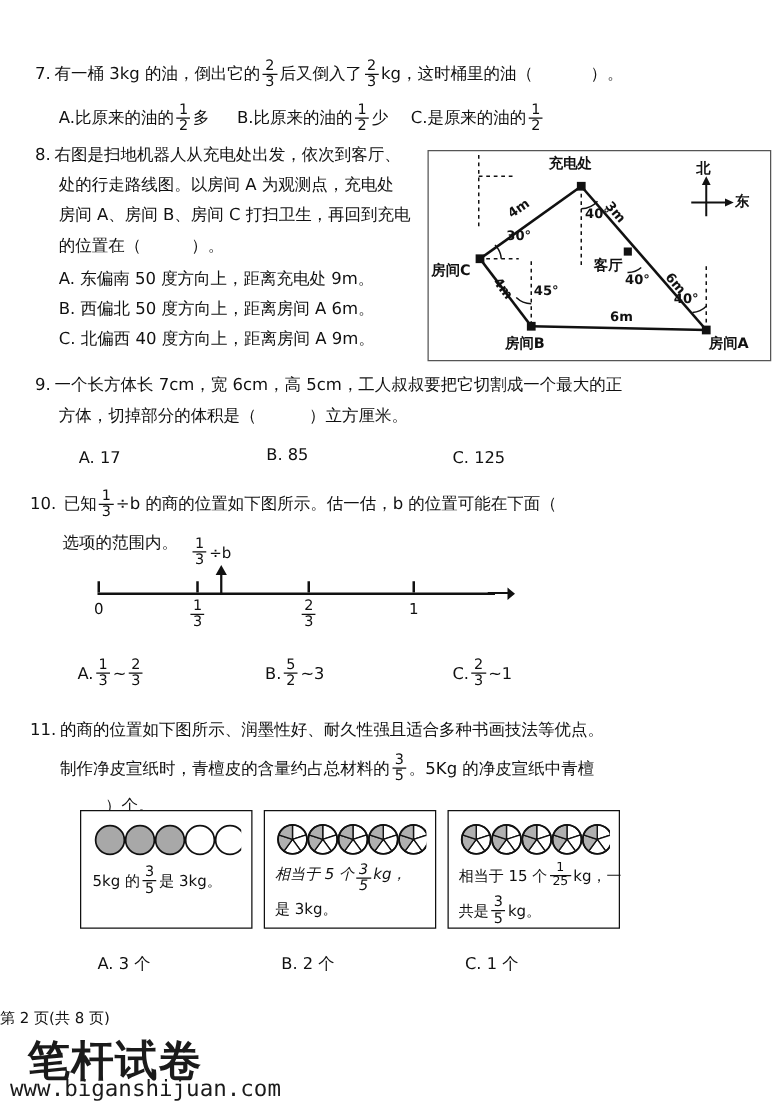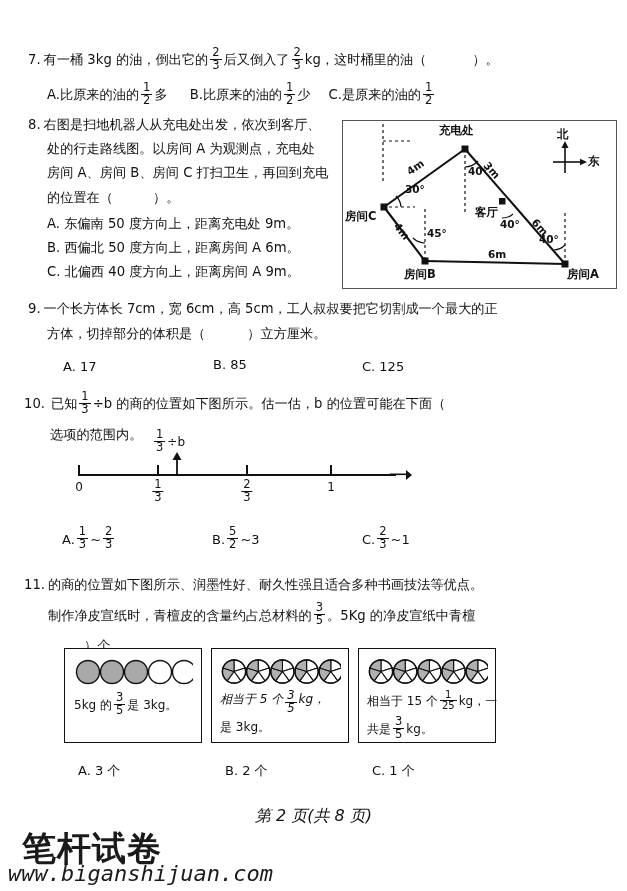--- a/index.html
+++ b/index.html
@@ -31,25 +31,25 @@
   .nl{position:absolute;}
   .nl .axis{position:absolute;left:0;top:0;height:1.6px;background:#111;}
   .tick{position:absolute;width:1.6px;height:9px;background:#111;top:-9px;}
   .tlabel{position:absolute;top:6px;transform:translateX(-50%);font-size:12px;text-align:center;}
 
   
   .box{position:absolute;border:1.4px solid #111;background:#fff;box-sizing:border-box;}
   .boxtext{position:absolute;font-size:12px;white-space:nowrap;}
 
   
-  .footer{position:absolute;width:100%;text-align:center;font-size:16px;font-style:italic;}
+  .footer{position:absolute;width:100%;font-size:12px;}
   .wm-main{position:absolute;font-size:34px;font-weight:bold;letter-spacing:1px;
            color:#1a1a1a;font-family:"DejaVu Sans","Liberation Sans",sans-serif;}
-  .wm-url{position:absolute;font-size:22px;color:#1a1a1a;
-          font-family:"DejaVu Sans Mono","Liberation Mono",monospace;font-style:italic;}
+  .wm-url{position:absolute;font-size:18px;color:#1a1a1a;
+          font-family:"DejaVu Sans Mono","Liberation Mono",monospace;}
   .wm-red{position:absolute;font-size:7px;color:#d2322d;font-weight:bold;letter-spacing:0;margin-top:44px;}
   svg{display:block;}
 </style>
 </head>
 <body>
 
 <div class="page">
 
   <div class="q" style="left:28px;top:48px;">
     <div class="row">

